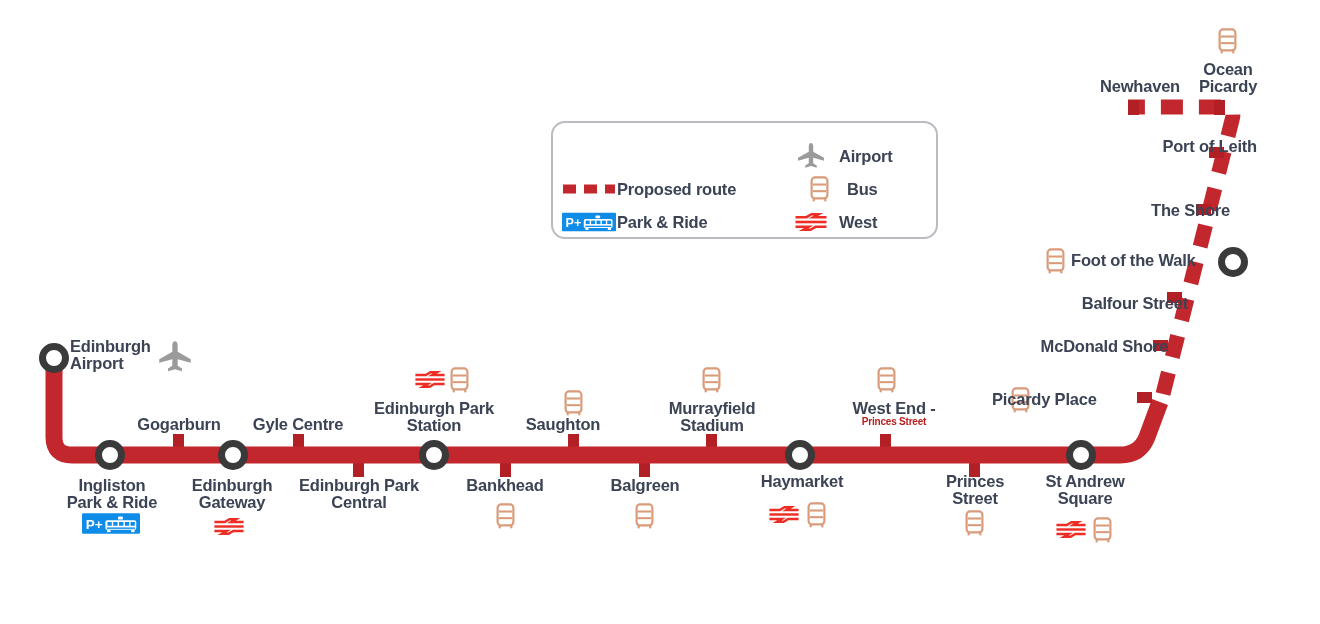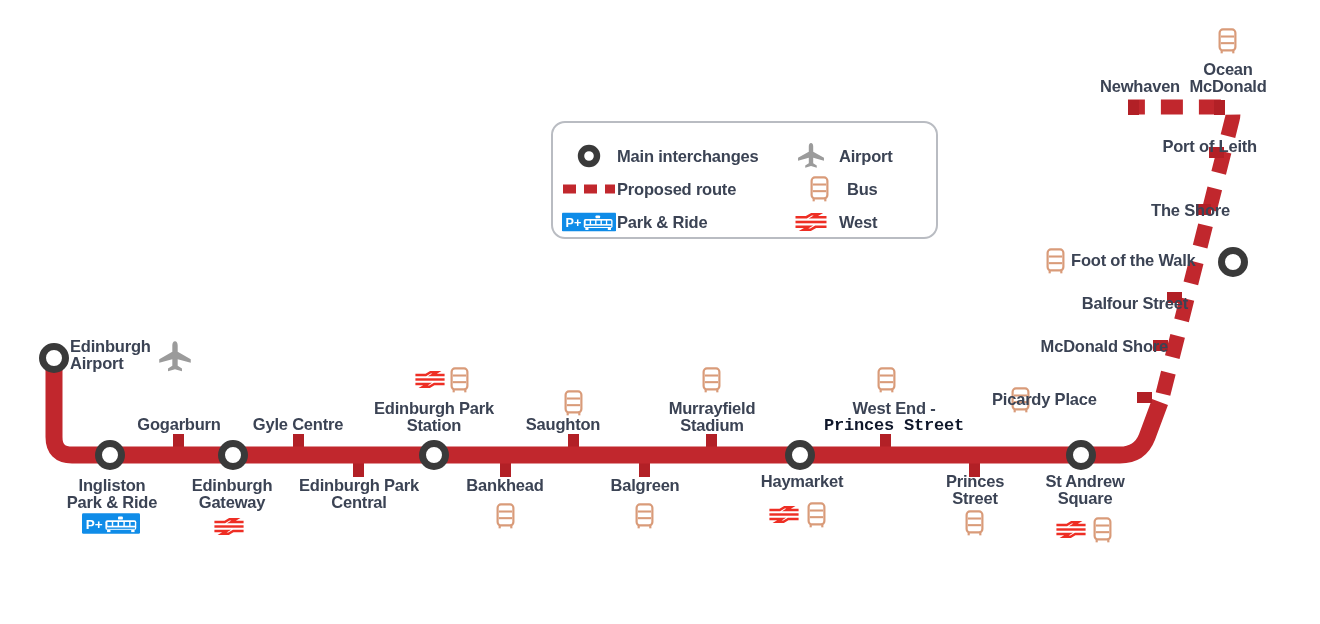--- a/index.html
+++ b/index.html
@@ -31,24 +31,23 @@
     font-weight: bold;
     font-size: 16.5px;
     line-height: 1.02;
     white-space: nowrap;
     letter-spacing: -0.2px;
   }
   .stn-label.center { transform: translateX(-50%); text-align: center; }
   .stn-label.right  { transform: translateX(-100%); text-align: right; }
   .stn-label .sub {
     display: block;
-    font-size: 17px;
+    font-size: 10px;
     font-weight: bold;
-    color: #0f172a;
-    font-family: Liberation Mono, monospace;
+    color: #b91c1c;
   }
 
   
   #legend {
     position: absolute;
     left: 551px;
     top: 121px;
     width: 387px;
     height: 118px;
     border: 2px solid #b9bcc2;
@@ -296,37 +295,29 @@
   <div class="stn-label right" style="left:1230px; top:202px;">
     <span>The Shore</span>
   </div>
 
   <div class="stn-label right" style="left:1257px; top:138px;">
     <span>Port of Leith</span>
   </div>
 
   <div class="stn-label center" style="left:1228px; top:61px;">
     <span>Ocean</span><br>
-    <span>McDonald</span>
+    <span>Picardy</span>
   </div>
 
   <div class="stn-label right" style="left:1180px; top:78px;">
     <span>Newhaven</span>
   </div>
 
   <div id="legend">
 
-    <div class="lg-row" style="left:8px; top:20px;">
-      <span class="lg-key">
-        <svg width="26" height="26" viewBox="0 0 26 26">
-          <circle cx="13" cy="13" r="8" fill="#ffffff" stroke="#3a3a3a" stroke-width="6.4"></circle>
-        </svg>
-      </span>
-      <span class="lg-text">Main interchanges</span>
-    </div>
 
     <div class="lg-row" style="left:8px; top:53px;">
       <span class="lg-key">
         <svg width="54" height="12" viewBox="0 0 54 12">
           <line x1="1" y1="6" x2="53" y2="6" stroke="#c1272d" stroke-width="9" stroke-dasharray="13 8"></line>
         </svg>
       </span>
       <span class="lg-text">Proposed route</span>
     </div>
 

